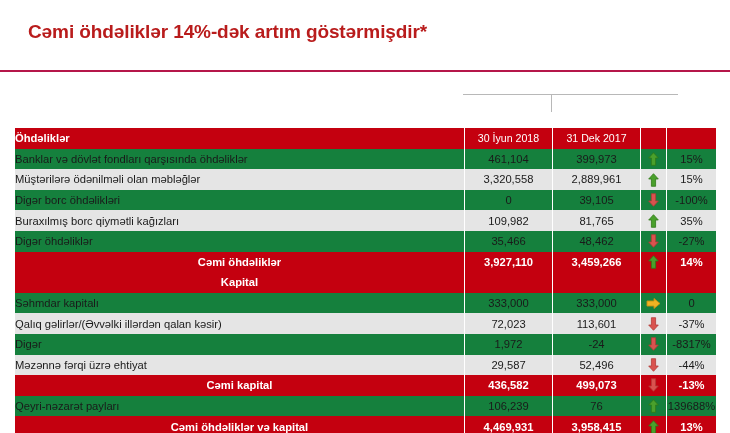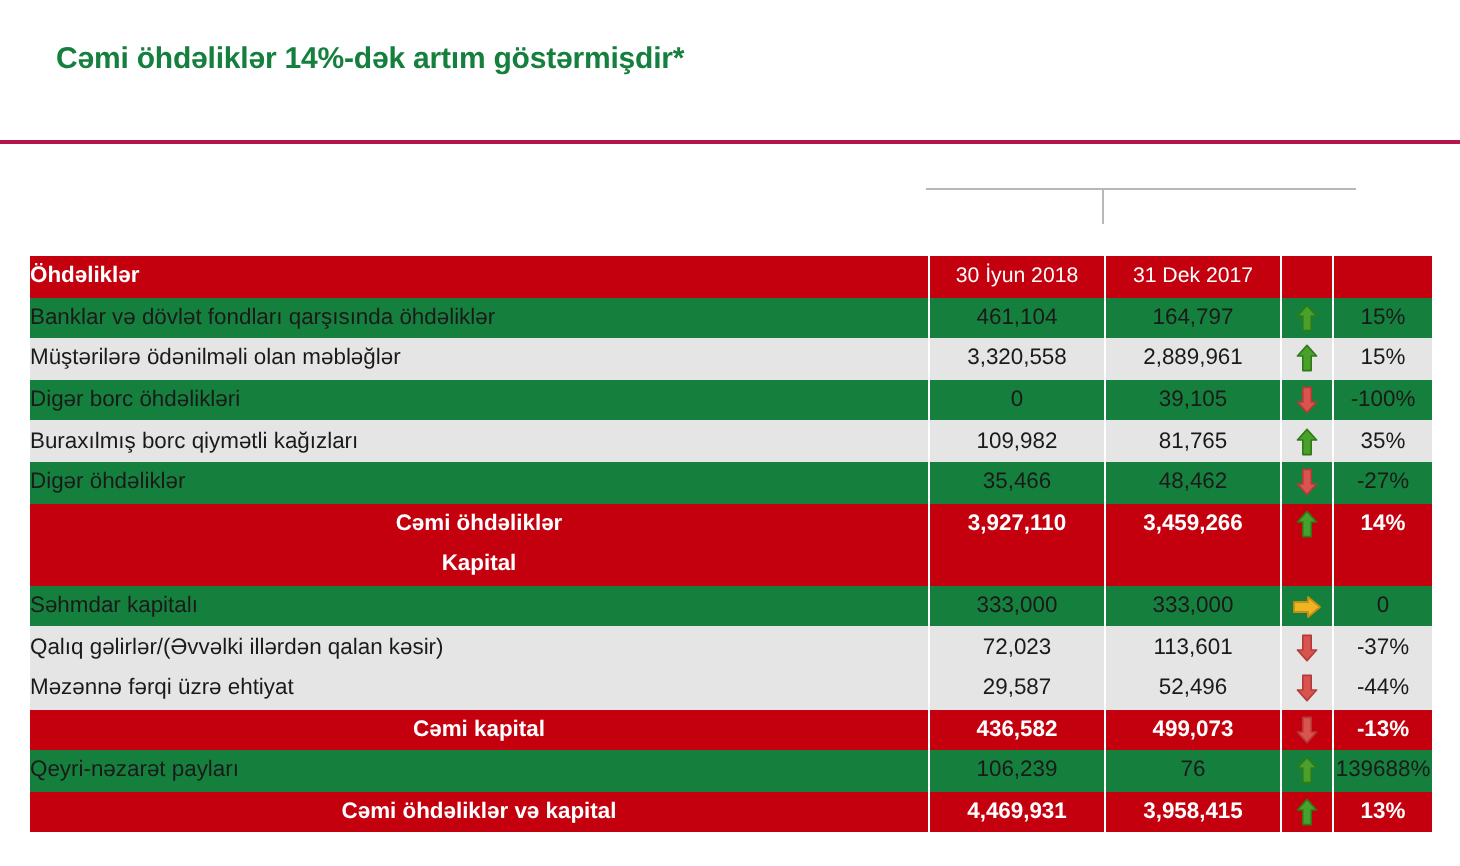--- a/index.html
+++ b/index.html
@@ -13,23 +13,23 @@
     font-family: "Liberation Sans", sans-serif;
     overflow: hidden;
     position: relative;
   }
 
   
   #slide-title {
     position: absolute;
     left: 28px;
     top: 21px;
-    font-size: 15px;
+    font-size: 19px;
     font-weight: bold;
-    color: #15803d;
+    color: #b91c1c;
     letter-spacing: -0.1px;
     white-space: nowrap;
   }
   #title-rule {
     position: absolute;
     left: 0;
     top: 70px;
     width: 730px;
     height: 1.5px;
     background: #b5164a;
@@ -128,21 +128,21 @@
       <td class="num">30 İyun 2018</td>
       <td class="num">31 Dek 2017</td>
       <td class="arw"></td>
       <td class="pct"></td>
     </tr>
   </thead>
   <tbody id="tbody">
       <tr class="tint-a">
         <td class="lbl">Banklar və dövlət fondları qarşısında öhdəliklər</td>
         <td class="num">461,104</td>
-        <td class="num">164,797</td>
+        <td class="num">399,973</td>
         <td class="arw"><svg class="arrow-svg" width="11" height="14" viewBox="0 0 11 14">
             <path d="M5.5 0.7 L10.3 6 L7.6 6 L7.6 13.3 L3.4 13.3 L3.4 6 L0.7 6 Z" fill="#4aa02c" stroke="#2f7a16" stroke-width="0.8" stroke-linejoin="round"></path>
           </svg></td>
         <td class="pct">15%</td>
       </tr>
       <tr class="tint-b">
         <td class="lbl">Müştərilərə ödənilməli olan məbləğlər</td>
         <td class="num">3,320,558</td>
         <td class="num">2,889,961</td>
         <td class="arw"><svg class="arrow-svg" width="11" height="14" viewBox="0 0 11 14">
@@ -204,20 +204,29 @@
       </tr>
       <tr class="tint-b">
         <td class="lbl">Qalıq gəlirlər/(Əvvəlki illərdən qalan kəsir)</td>
         <td class="num">72,023</td>
         <td class="num">113,601</td>
         <td class="arw"><svg class="arrow-svg" width="11" height="14" viewBox="0 0 11 14">
             <path d="M5.5 13.3 L0.7 8 L3.4 8 L3.4 0.7 L7.6 0.7 L7.6 8 L10.3 8 Z" fill="#d9534f" stroke="#b33b37" stroke-width="0.8" stroke-linejoin="round"></path>
           </svg></td>
         <td class="pct">-37%</td>
       </tr>
+      <tr class="tint-a">
+        <td class="lbl">Digər</td>
+        <td class="num">1,972</td>
+        <td class="num">-24</td>
+        <td class="arw"><svg class="arrow-svg" width="11" height="14" viewBox="0 0 11 14">
+            <path d="M5.5 13.3 L0.7 8 L3.4 8 L3.4 0.7 L7.6 0.7 L7.6 8 L10.3 8 Z" fill="#d9534f" stroke="#b33b37" stroke-width="0.8" stroke-linejoin="round"></path>
+          </svg></td>
+        <td class="pct">-8317%</td>
+      </tr>
       <tr class="tint-b">
         <td class="lbl">Məzənnə fərqi üzrə ehtiyat</td>
         <td class="num">29,587</td>
         <td class="num">52,496</td>
         <td class="arw"><svg class="arrow-svg" width="11" height="14" viewBox="0 0 11 14">
             <path d="M5.5 13.3 L0.7 8 L3.4 8 L3.4 0.7 L7.6 0.7 L7.6 8 L10.3 8 Z" fill="#d9534f" stroke="#b33b37" stroke-width="0.8" stroke-linejoin="round"></path>
           </svg></td>
         <td class="pct">-44%</td>
       </tr>
       <tr class="redrow">

